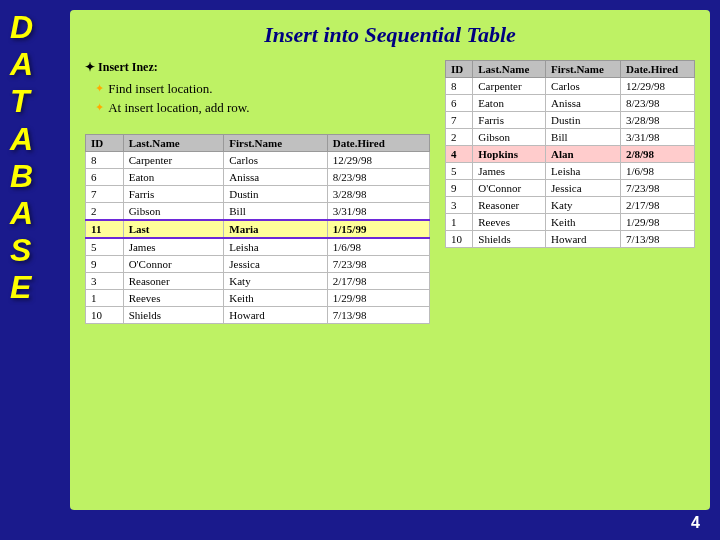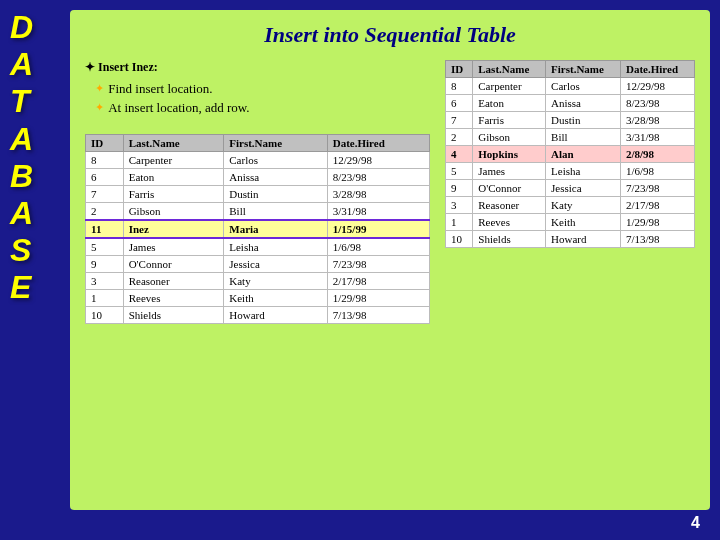--- a/index.html
+++ b/index.html
@@ -219,21 +219,21 @@
               <td>3/28/98</td>
             </tr>
             <tr>
               <td>2</td>
               <td>Gibson</td>
               <td>Bill</td>
               <td>3/31/98</td>
             </tr>
             <tr class="highlight-row section-gap">
               <td>11</td>
-              <td>Inez</td>
+              <td>Last</td>
               <td>Maria</td>
               <td>1/15/99</td>
             </tr>
             <tr class="section-gap">
               <td>5</td>
               <td>James</td>
               <td>Leisha</td>
               <td>1/6/98</td>
             </tr>
             <tr>

